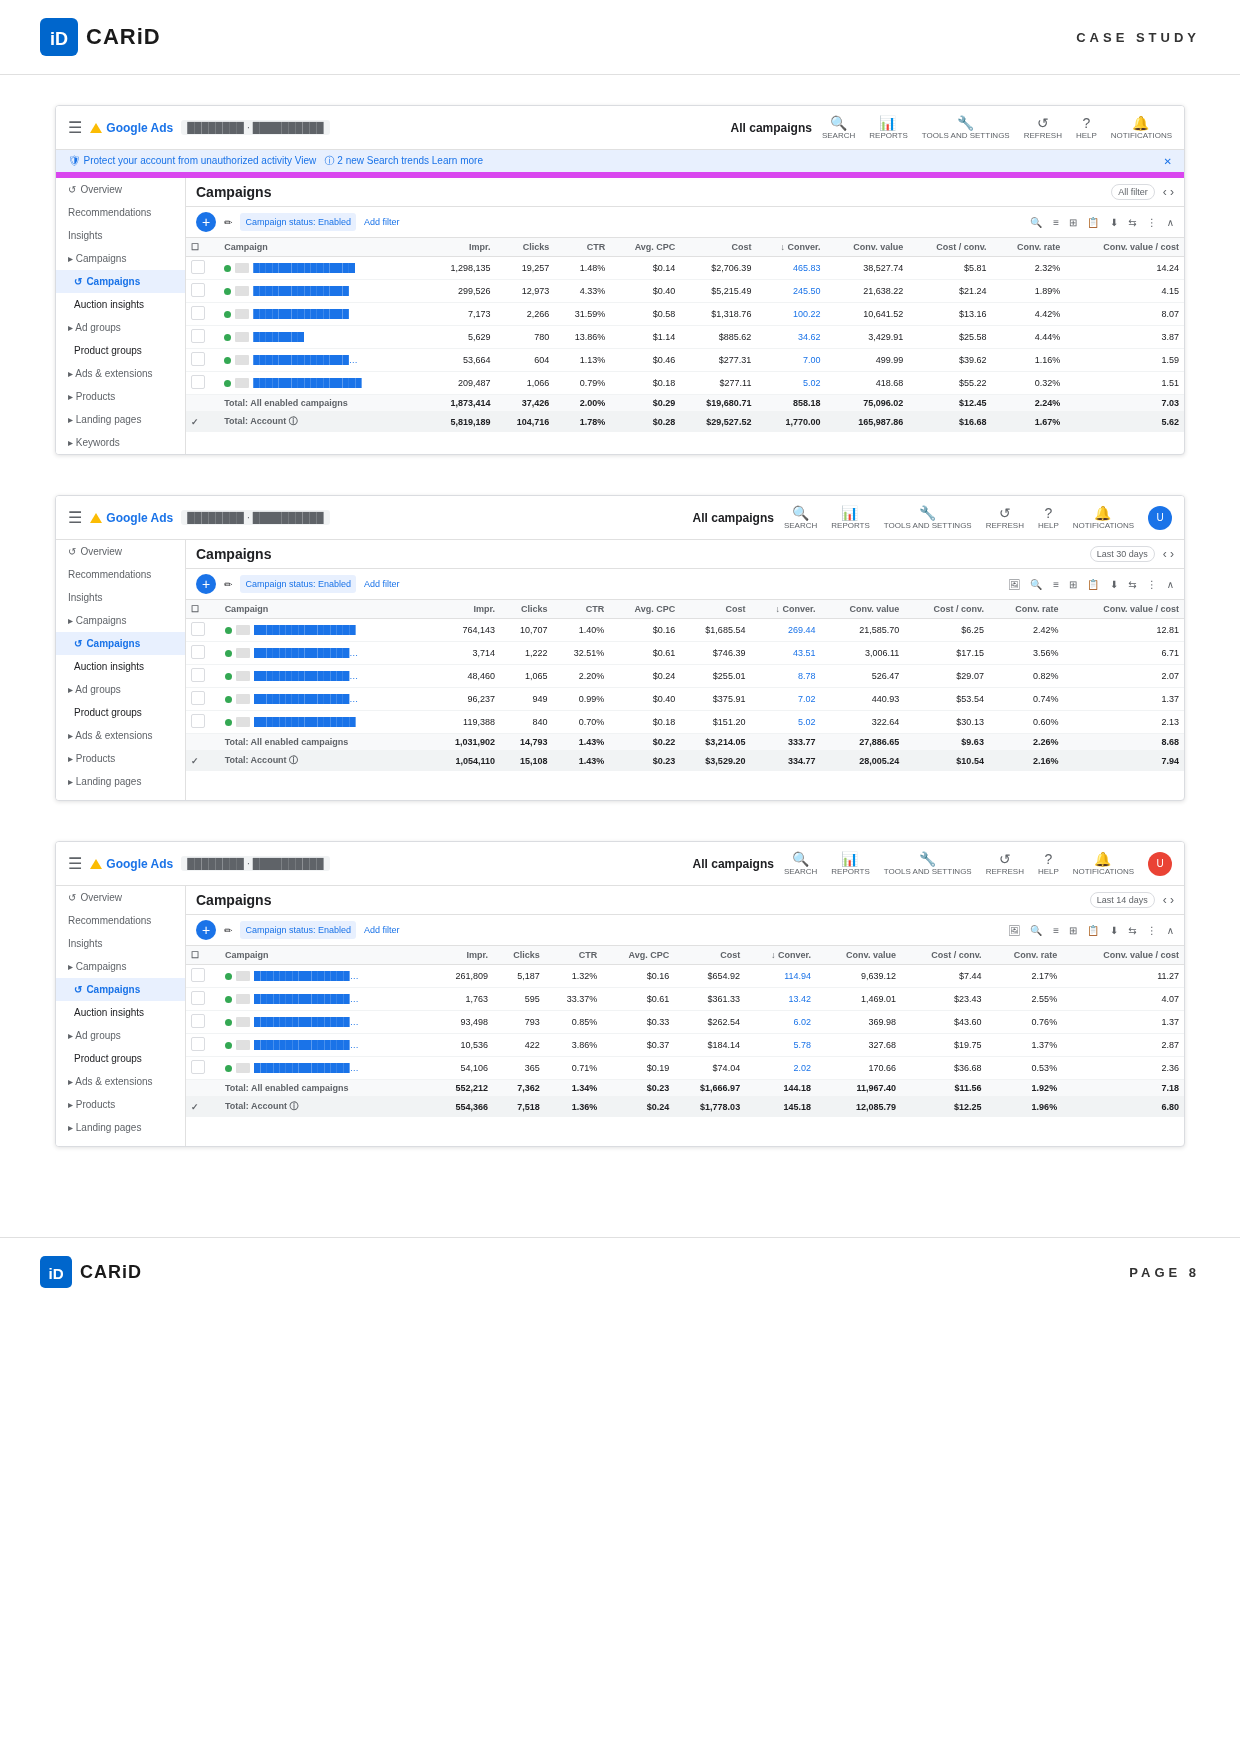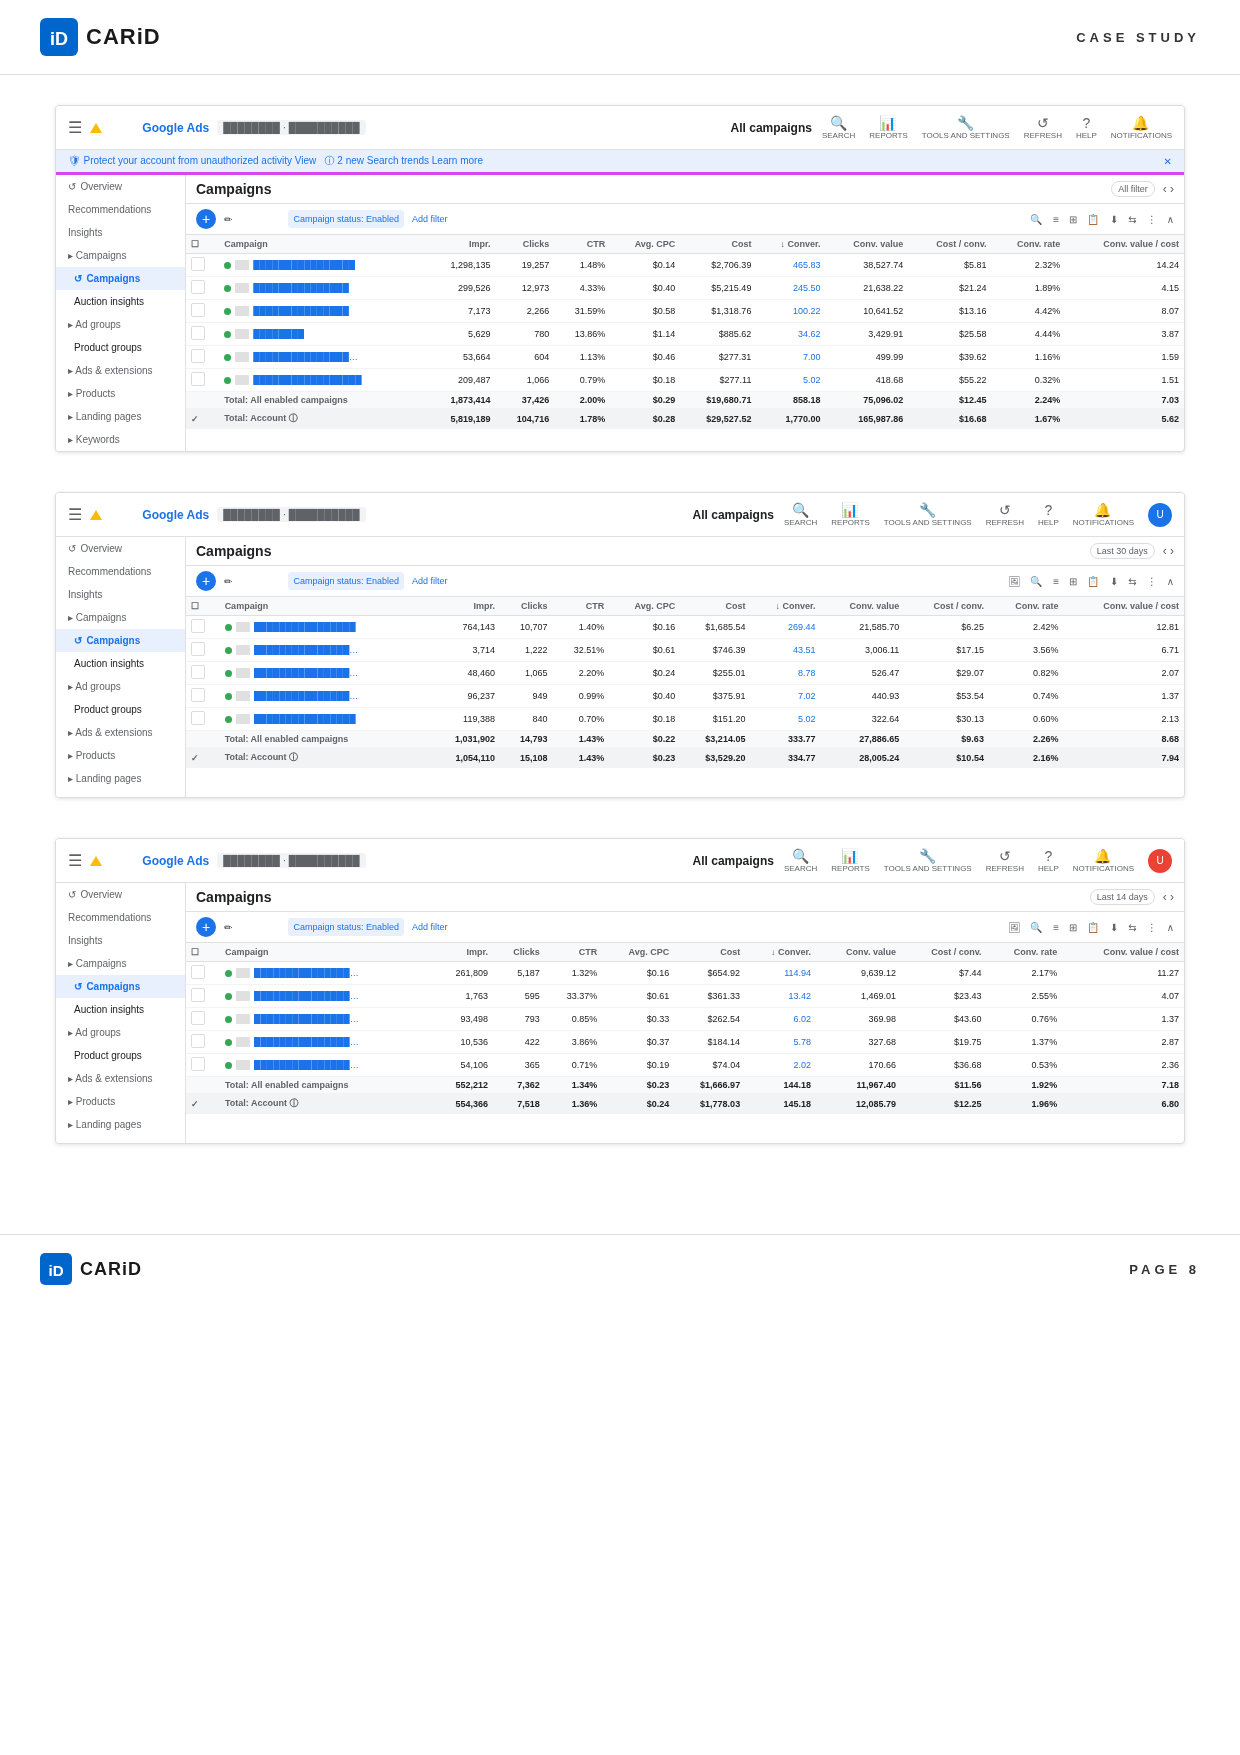--- a/index.html
+++ b/index.html
@@ -110,21 +110,20 @@
       width: 0;
       height: 0;
       border-left: 6px solid transparent;
       border-right: 6px solid transparent;
       border-bottom: 10px solid #fbbc04;
     }
     .gads-logo-text {
       font-size: 12px;
       font-weight: 600;
       color: #1a73e8;
-      margin-left: 36px;
     }
     .ads-account-label {
       font-size: 10px;
       color: #5f6368;
       background: #f1f3f4;
       padding: 2px 6px;
       border-radius: 3px;
     }
     .campaigns-label-top {
       font-size: 12px;
@@ -151,21 +150,21 @@
 
     
     .ads-notif-bar {
       background: #e8f0fe;
       padding: 4px 12px;
       font-size: 10px;
       color: #1a73e8;
       display: flex;
       align-items: center;
       gap: 20px;
-      border-bottom: 3px solid #d946ef;
+      border-bottom: 6px solid #d946ef;
     }
 
     
     .ads-body {
       display: flex;
       min-height: 260px;
     }
 
     
     .ads-sidebar {
@@ -250,21 +249,20 @@
       align-items: center;
       justify-content: center;
       cursor: pointer;
     }
     .status-badge {
       background: #e8f0fe;
       color: #1a73e8;
       font-size: 9px;
       padding: 4px 5px;
       border-radius: 3px;
-      margin-left: 48px;
     }
     .add-filter-btn {
       font-size: 9px;
       color: #1a73e8;
       cursor: pointer;
     }
     .toolbar-icons-right {
       margin-left: auto;
       display: flex;
       gap: 10px;

